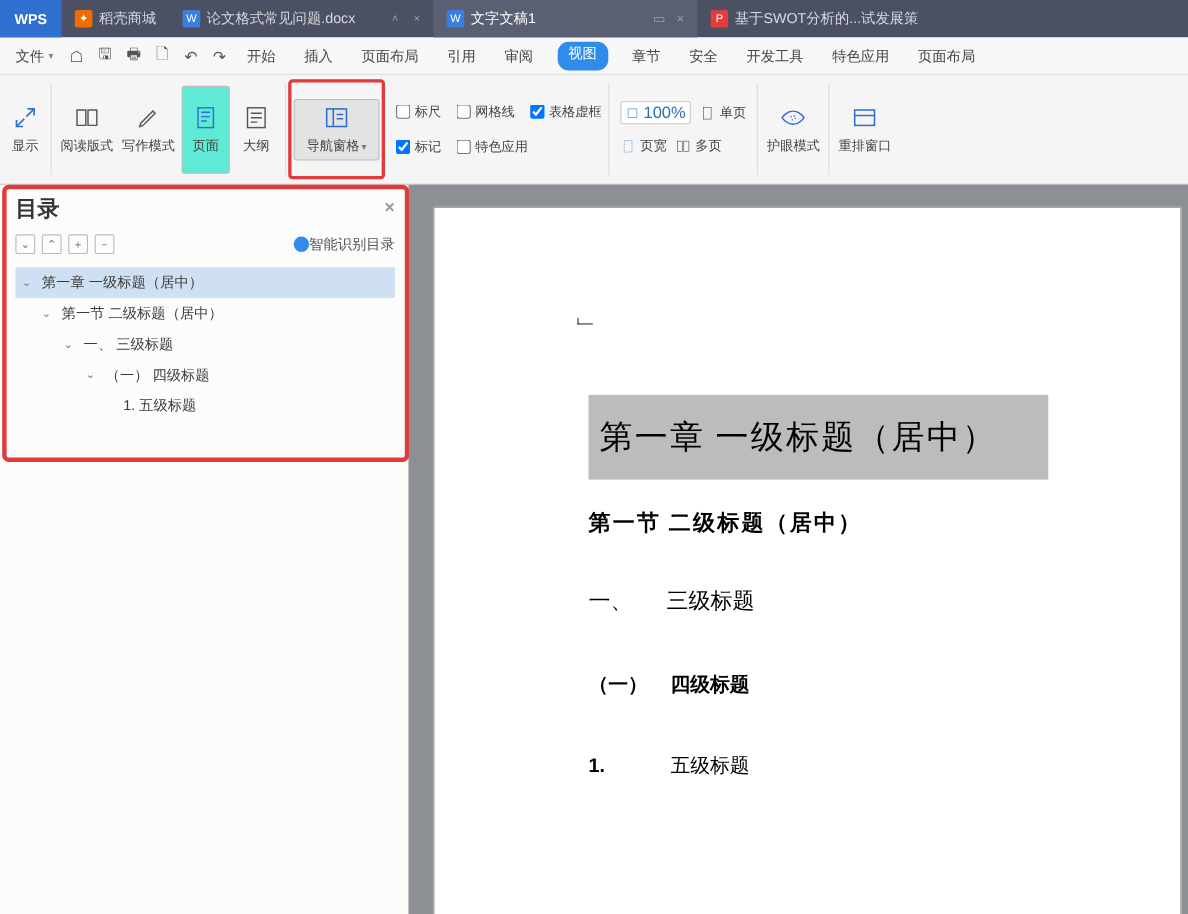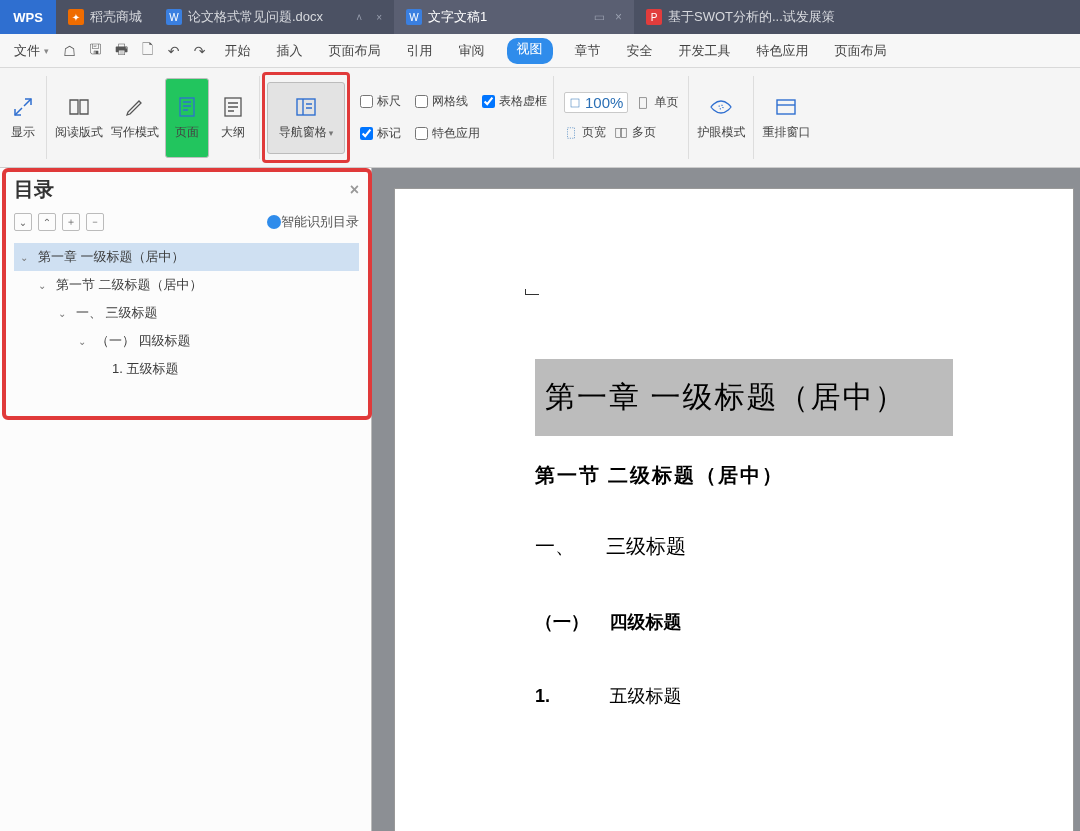--- a/index.html
+++ b/index.html
@@ -26,28 +26,28 @@
     .menu-iconbtns span { width: 22px; height: 22px; display:inline-flex; align-items:center; justify-content:center; font-size:14px; }
     .menu-tabs { display: flex; gap: 18px; margin-left: 8px; }
     .menu-tab { padding: 4px 4px; cursor: pointer; }
     .menu-tab.active { background: #2f8ceb; color: #fff; border-radius: 10px; padding: 2px 10px; }
 
     
     .ribbon { display: flex; height: 100px; background: #f5f5f5; border-bottom: 1px solid #ccc; align-items: stretch; font-size: 12px; color: #444; }
     .rsep { width: 1px; background: #ddd; margin: 8px 0; }
     .rgroup { display: flex; align-items: center; padding: 6px 6px; gap: 4px; }
     .bigbtn { display: flex; flex-direction: column; align-items: center; gap: 4px; width: 52px; height: 80px; justify-content: center; border-radius: 3px; }
-    .bigbtn.sel { background: #22c55e; border: 1px solid #bfbfbf; }
+    .bigbtn.sel { background: #5eead4; border: 1px solid #bfbfbf; }
     .bigicon { width: 28px; height: 26px; display:flex; align-items:center; justify-content:center; }
     .bigicon svg { width: 26px; height: 24px; }
     .lbl { font-size: 12px; }
     .chkrow { display:flex; align-items:center; gap:4px; height: 22px; }
     .chkrow input { width: 13px; height: 13px; }
     .highlight-red { border: 3px solid #e03a3a; border-radius: 4px; padding: 2px; }
-    .nav-btn { background:#e3e3e3; border:1px solid #bcbcbc; border-radius:3px; display:flex; flex-direction:column; align-items:center; justify-content:center; width:78px; height:72px; gap:4px; }
+    .nav-btn { background:#e3e3e3; border:1px solid #bcbcbc; border-radius:3px; display:flex; flex-direction:column; align-items:center; justify-content:center; width:78px; height:56px; gap:4px; }
     .nav-btn .lbl::after { content:"▾"; font-size:9px; margin-left:2px; color:#777; }
 
     
     .main { display: flex; height: calc(831px - 34px - 34px - 100px); background: #8c8f94; }
 
     
     .navpane { width: 372px; background: #fcfcfc; border-right: 1px solid #bbb; position: relative; }
     .navpane-inner { position:absolute; inset:0; padding: 8px 12px 12px 14px; }
     .red-box-nav { position:absolute; left:2px; top:0; width:370px; height:252px; border:4px solid #e03a3a; border-radius:6px; pointer-events:none; }
     .np-title { font-size: 20px; font-weight: 600; color:#333; display:flex; justify-content:space-between; align-items:center; }

